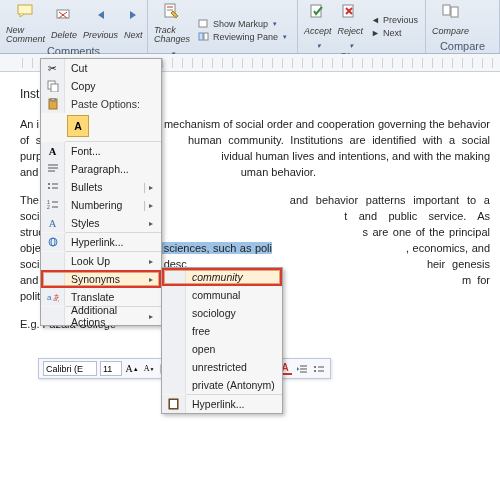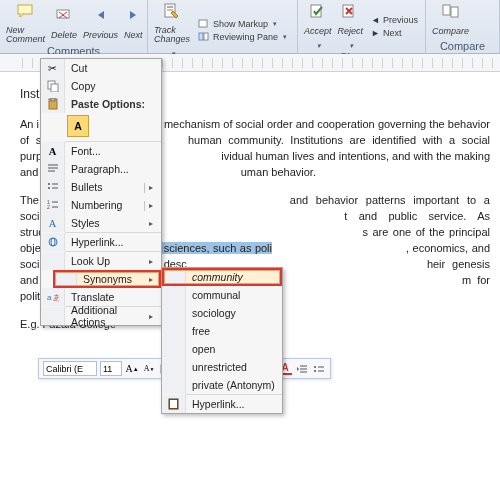--- a/index.html
+++ b/index.html
@@ -25,24 +25,24 @@
 .doc p { margin-bottom: 12px; text-align: justify; }
 .sel { background: #9cc2e5; }
 
 
 .ctx { position: absolute; left: 40px; top: 58px; width: 122px; background: #f6f6f6; border: 1px solid #a6a6a6; box-shadow: 2px 2px 4px rgba(0,0,0,.25); font-size: 10.5px; z-index: 20; }
 .ctx-row { height: 18px; display: flex; align-items: center; padding: 0 6px 0 0; position: relative; }
 .ctx-icocol { width: 24px; display: flex; align-items: center; justify-content: center; border-right: 1px solid #e0e0e0; height: 100%; background: #eef0f3; }
 .ctx-label { padding-left: 6px; flex: 1; color: #222; }
 .ctx-sep { height: 1px; background: #d8d8d8; margin-left: 24px; }
 .ctx-arrow { font-size: 8px; color: #555; padding-right: 2px; }
-.ctx-head { font-weight: bold; color: #333; }
+.ctx-head { font-weight: normal; color: #333; }
 .ctx-paste-box { display: inline-flex; width: 22px; height: 22px; background: #ffd977; border: 1px solid #c9a23a; align-items: center; justify-content: center; font-weight: bold; margin: 2px 0 4px 26px; }
 .ctx-hl { position: absolute; inset: 0; border: 2px solid #d93a2b; box-shadow: inset 0 0 0 1px #e2a37c; pointer-events: none; }
-.syn-row { background: #fff1d6; margin-left: 12px; }
+.syn-row { background: #fff1d6; }
 
 
 .submenu { position: absolute; left: 161px; top: 267px; width: 122px; background: #f6f6f6; border: 1px solid #a6a6a6; box-shadow: 2px 2px 4px rgba(0,0,0,.25); font-size: 10.5px; z-index: 21; }
 .submenu .ctx-icocol { background: #eef0f3; }
 .sub-sel { position: relative; background: #fff1d6; font-style: italic; }
 .sub-sel .ctx-hl { border: 2px solid #d93a2b; }
 
 
 .mini { position: absolute; left: 38px; top: 358px; background: #f7f8fb; border: 1px solid #bcc9da; padding: 2px 4px; display: flex; gap: 3px; align-items: center; font-size: 10px; box-shadow: 1px 1px 3px rgba(0,0,0,.12); z-index: 15; }
 .mini select, .mini input { font-size: 9px; border: 1px solid #b3bfcf; height: 15px; }

